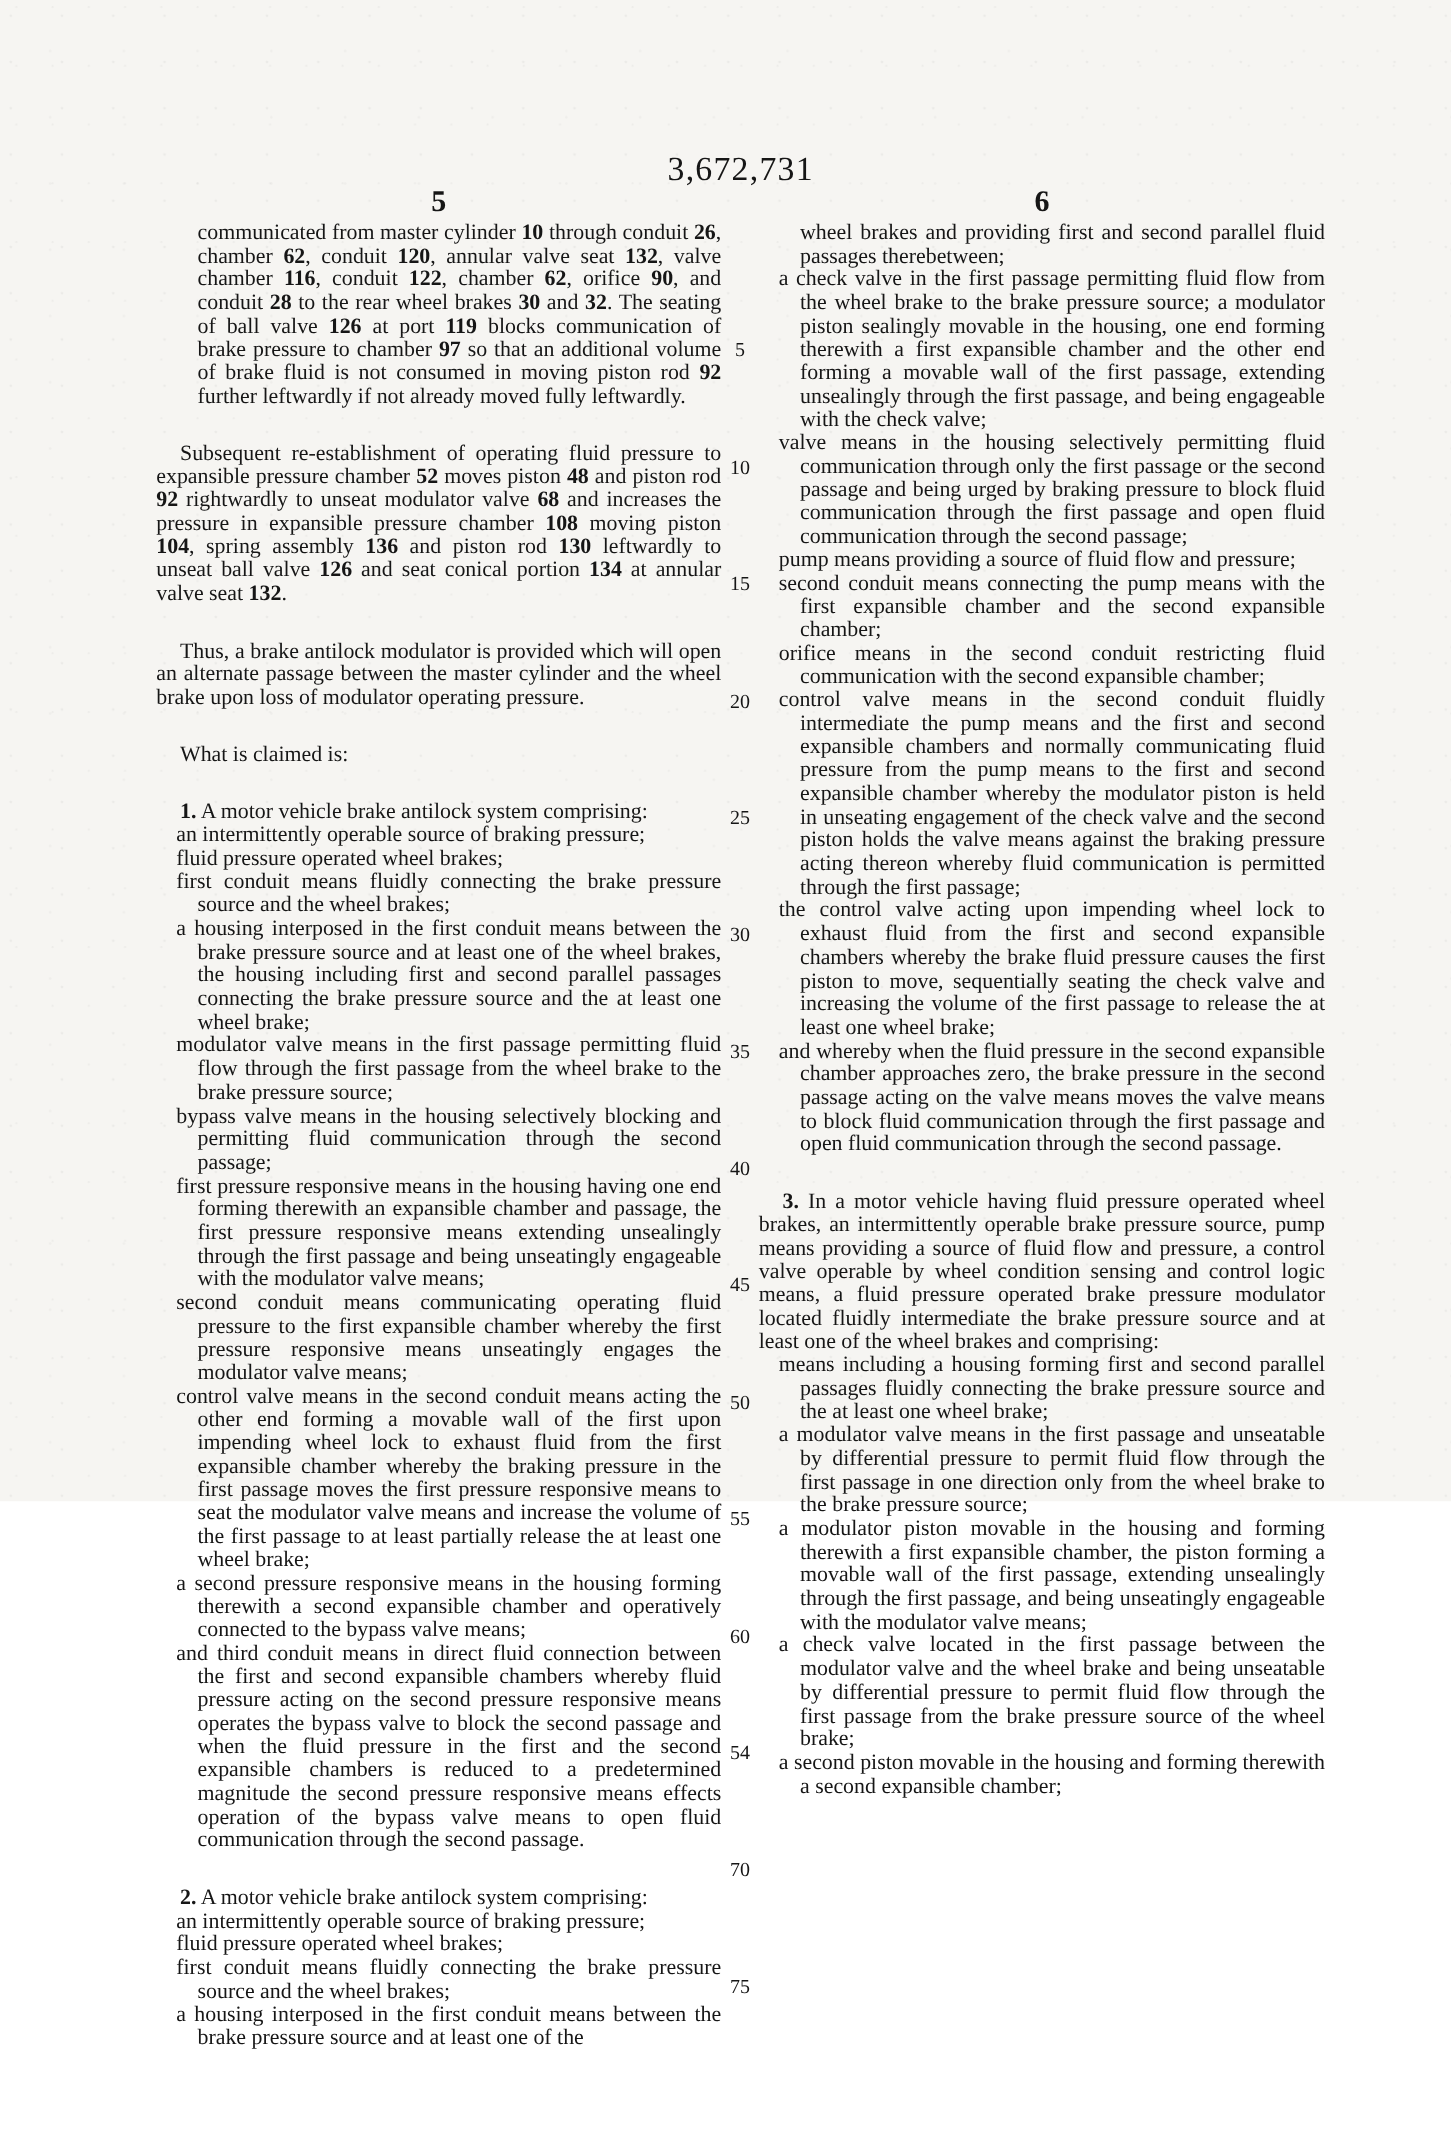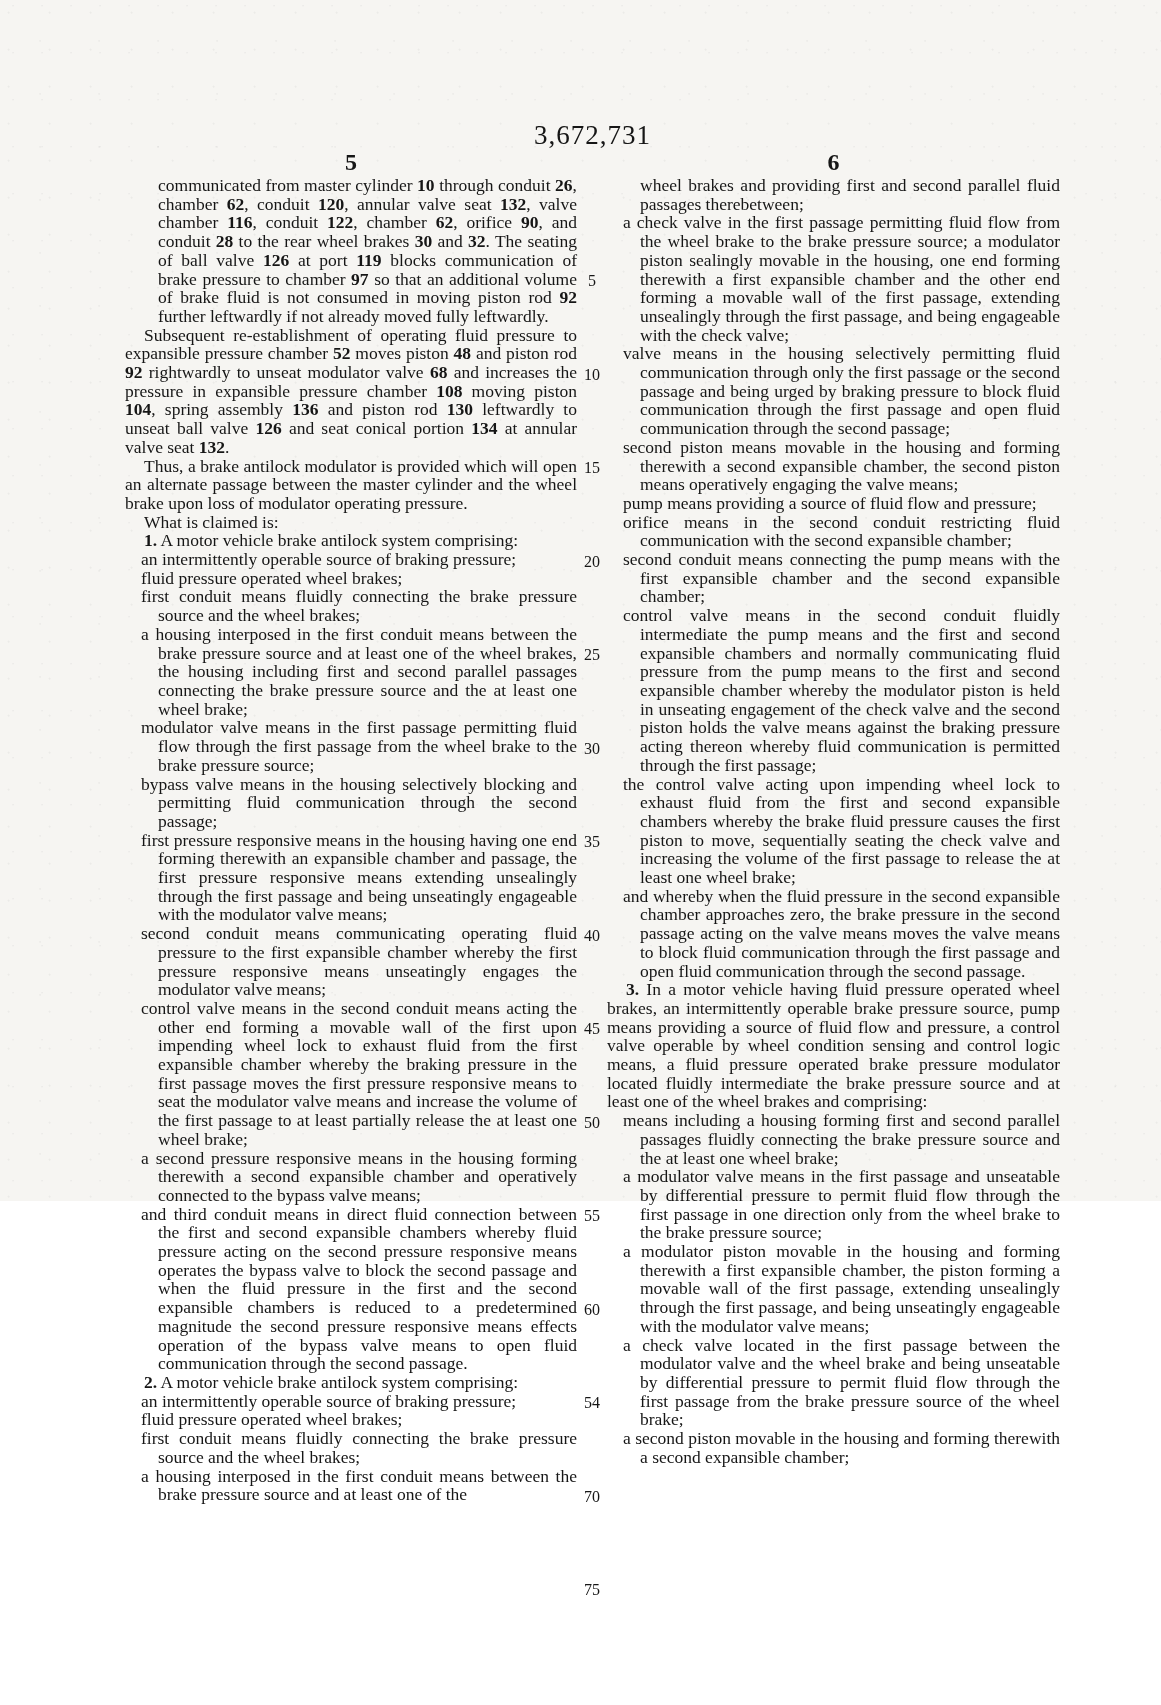--- a/index.html
+++ b/index.html
@@ -49,21 +49,21 @@
     display: block;
     text-align: center;
     font-size: 24px;
     line-height: 24px;
     font-weight: bold;
     margin-bottom: 2px;
     text-indent: 0;
   }
   .p { margin: 0; padding: 0; }
   .p.flush { text-indent: 0; margin-left: 33px; }
-  .p.para  { text-indent: 19px; }
+  .p.para  { text-indent: 19px; margin-top: 27px; }
   .p.item  { padding-left: 33px; text-indent: -17px; }
   .p.cont  { padding-left: 33px; text-indent: 0; }
   .p b { font-weight: bold; }
   .gutter { position: absolute; top: 0; left: 0; }
   .gnum {
     position: absolute;
     left: 577px;
     width: 30px;
     text-align: center;
     font-size: 16px;
@@ -104,24 +104,23 @@
         <div class="p item">a housing interposed in the first conduit means between the brake pressure source and at least one of the</div>
       </div>
   </div>
 
   <div class="col col-right">
     <span class="col-num">6</span>
     <div>
         <div class="p cont">wheel brakes and providing first and second parallel fluid passages therebetween;</div>
         <div class="p item">a check valve in the first passage permitting fluid flow from the wheel brake to the brake pressure source; a modulator piston sealingly movable in the housing, one end forming therewith a first expansible chamber and the other end forming a movable wall of the first passage, extending unsealingly through the first passage, and being engageable with the check valve;</div>
         <div class="p item">valve means in the housing selectively permitting fluid communication through only the first passage or the second passage and being urged by braking pressure to block fluid communication through the first passage and open fluid communication through the second passage;</div>
-        <div class="p item">second piston means movable in the housing and forming therewith a second expansible chamber, the second piston means operatively engaging the valve means;</div>
         <div class="p item">pump means providing a source of fluid flow and pressure;</div>
+        <div class="p item">second conduit means connecting the pump means with the first expansible chamber and the second expansible chamber;</div>
         <div class="p item">orifice means in the second conduit restricting fluid communication with the second expansible chamber;</div>
-        <div class="p item">second conduit means connecting the pump means with the first expansible chamber and the second expansible chamber;</div>
         <div class="p item">control valve means in the second conduit fluidly intermediate the pump means and the first and second expansible chambers and normally communicating fluid pressure from the pump means to the first and second expansible chamber whereby the modulator piston is held in unseating engagement of the check valve and the second piston holds the valve means against the braking pressure acting thereon whereby fluid communication is permitted through the first passage;</div>
         <div class="p item">the control valve acting upon impending wheel lock to exhaust fluid from the first and second expansible chambers whereby the brake fluid pressure causes the first piston to move, sequentially seating the check valve and increasing the volume of the first passage to release the at least one wheel brake;</div>
         <div class="p item">and whereby when the fluid pressure in the second expansible chamber approaches zero, the brake pressure in the second passage acting on the valve means moves the valve means to block fluid communication through the first passage and open fluid communication through the second passage.</div>
         <div class="p para"><b>3.</b> In a motor vehicle having fluid pressure operated wheel brakes, an intermittently operable brake pressure source, pump means providing a source of fluid flow and pressure, a control valve operable by wheel condition sensing and control logic means, a fluid pressure operated brake pressure modulator located fluidly intermediate the brake pressure source and at least one of the wheel brakes and comprising:</div>
         <div class="p item">means including a housing forming first and second parallel passages fluidly connecting the brake pressure source and the at least one wheel brake;</div>
         <div class="p item">a modulator valve means in the first passage and unseatable by differential pressure to permit fluid flow through the first passage in one direction only from the wheel brake to the brake pressure source;</div>
         <div class="p item">a modulator piston movable in the housing and forming therewith a first expansible chamber, the piston forming a movable wall of the first passage, extending unsealingly through the first passage, and being unseatingly engageable with the modulator valve means;</div>
         <div class="p item">a check valve located in the first passage between the modulator valve and the wheel brake and being unseatable by differential pressure to permit fluid flow through the first passage from the brake pressure source of the wheel brake;</div>
         <div class="p item">a second piston movable in the housing and forming therewith a second expansible chamber;</div>
       </div>

